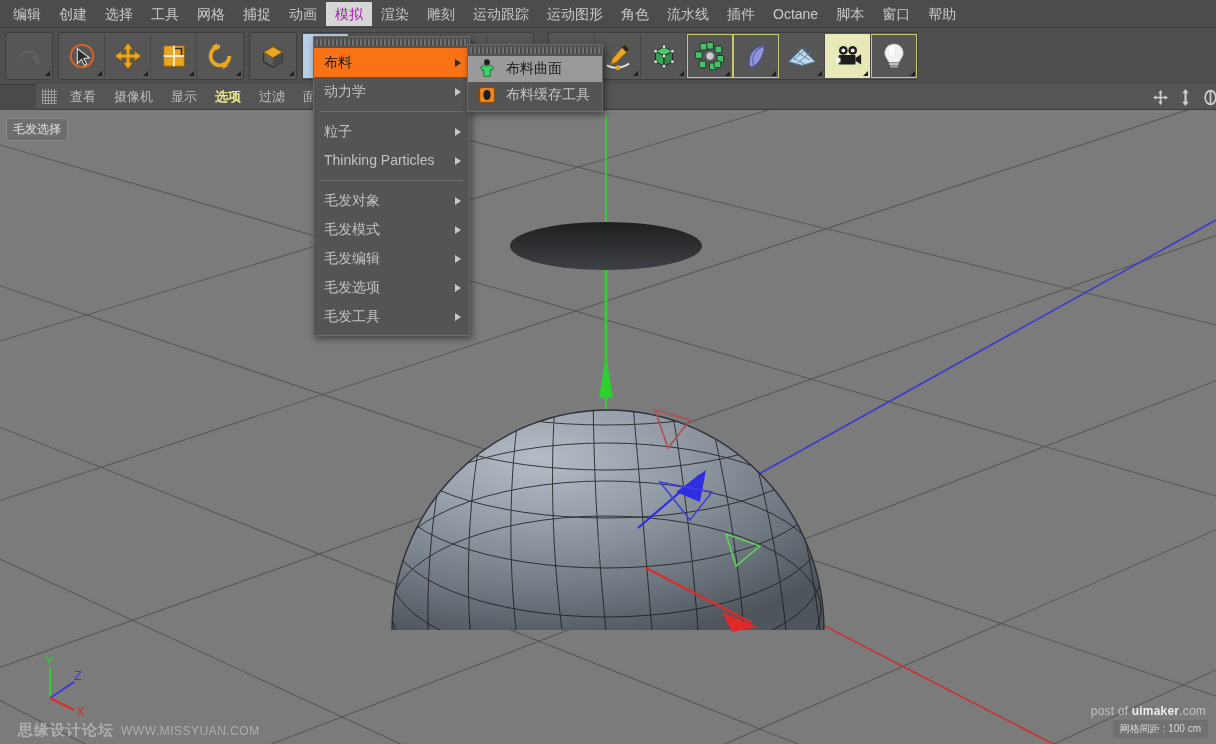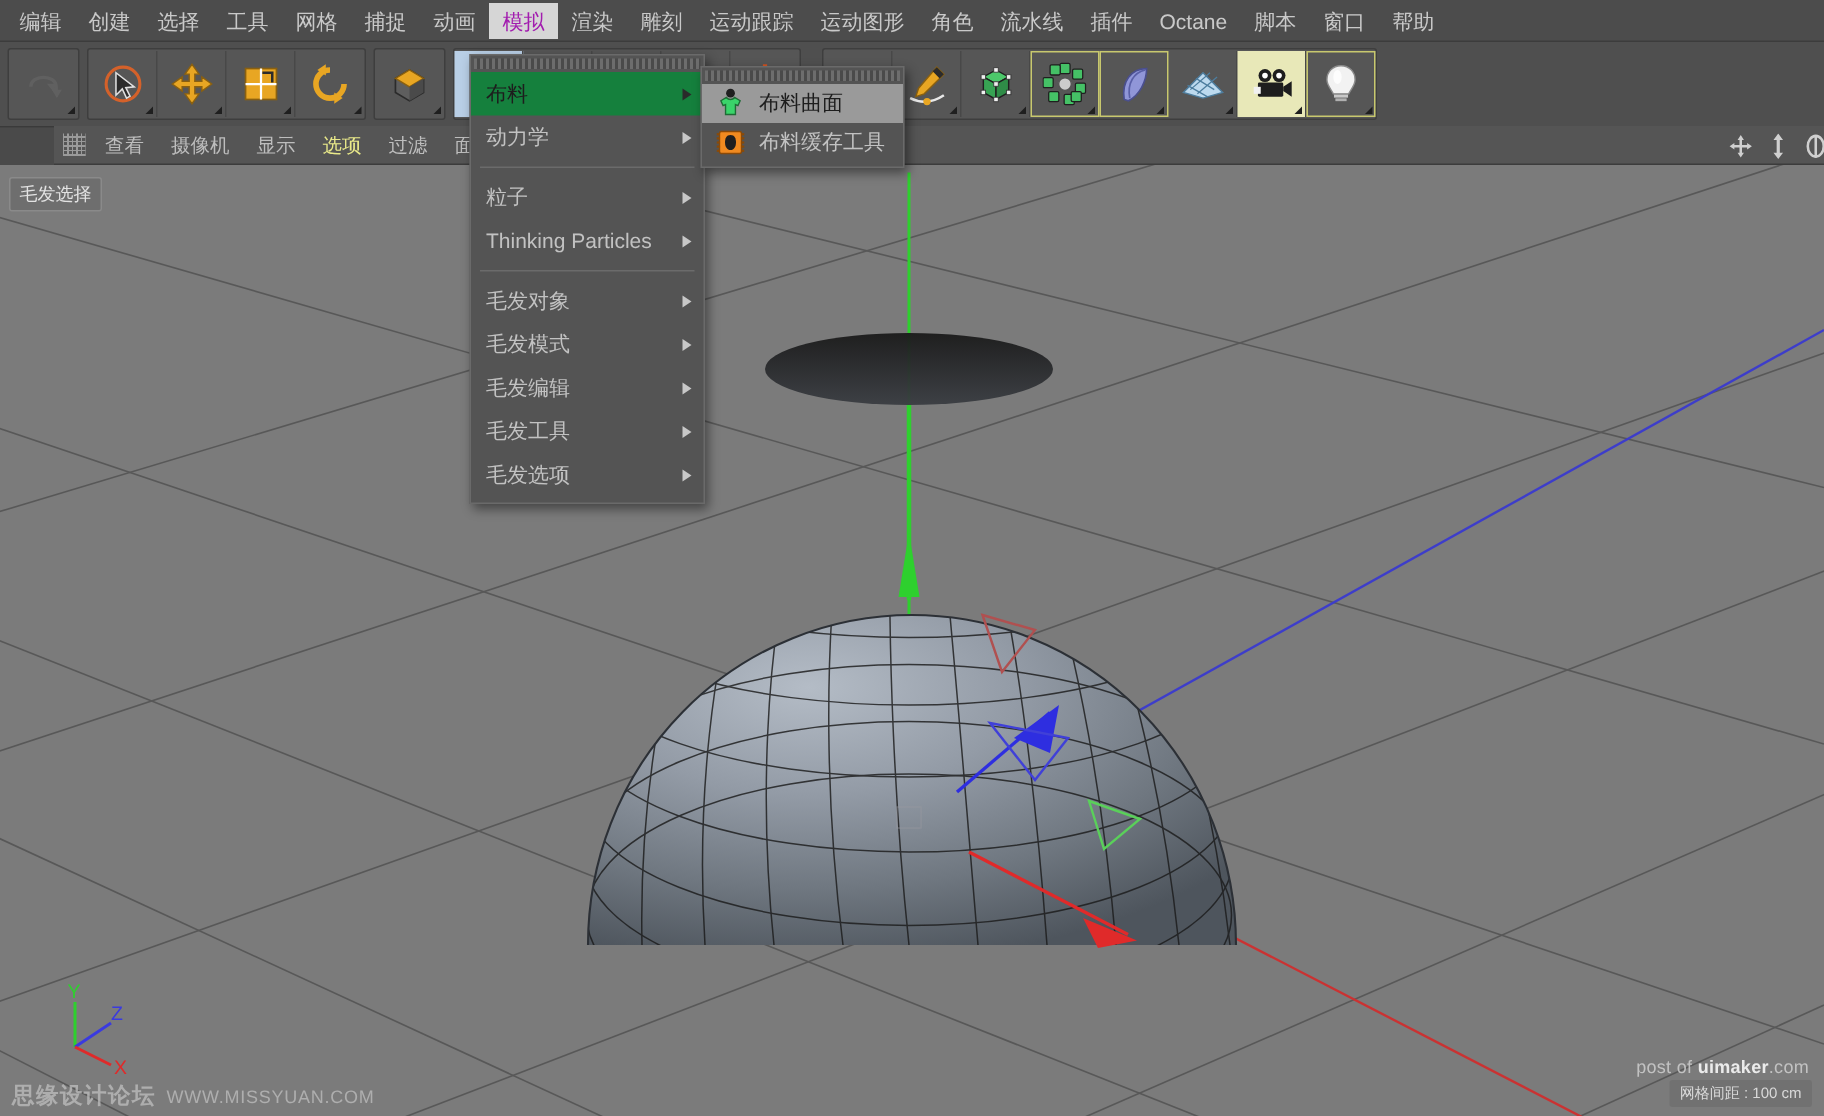--- a/index.html
+++ b/index.html
@@ -46,21 +46,21 @@
   }
   .tool-sep{width:9px;}
 
   
   .vpheader{
     position:absolute;left:0;top:84px;width:1216px;height:26px;
     background:#555;border-bottom:1px solid #3c3c3c;
     display:flex;align-items:center;box-sizing:border-box;padding-left:6px;margin-left:36px;
   }
   .vp-menu{font-size:13px;color:#bdbdbd;padding:0 9px;line-height:24px;cursor:default;}
-  .vp-menu.hl{color:#e9e98a;}
+  .vp-menu.hl{color:#e9e98a;font-weight:bold;}
   .vp-right{position:absolute;right:8px;top:0;height:26px;display:flex;align-items:center;gap:9px;}
 
   
   .viewport{
     position:absolute;left:0;top:110px;width:1216px;height:634px;
     background:#7b7b7b;overflow:hidden;
   }
   .vp-label{
     position:absolute;left:6px;top:8px;
     background:#6e6e6e;border:1px solid #8a8a8a;
@@ -74,21 +74,21 @@
     background:#545454;border:1px solid #6a6a6a;
     box-shadow:2px 3px 7px rgba(0,0,0,.45);
     z-index:60;padding-bottom:4px;
   }
   .tear{height:7px;background:repeating-linear-gradient(90deg,#6d6d6d 0 2px,#4a4a4a 2px 4px);
         margin:2px 2px 2px 2px;}
   .dd-item{
     height:29px;line-height:29px;padding:0 10px;font-size:14px;color:#c2c2c2;
     position:relative;cursor:default;white-space:nowrap;
   }
-  .dd-item.hl{background:#15803d;color:#1d1d1d;}
+  .dd-item.hl{background:#f97316;color:#1d1d1d;}
   .dd-item .arrow{
     position:absolute;right:8px;top:50%;margin-top:-4px;width:0;height:0;
     border-top:4px solid transparent;border-bottom:4px solid transparent;
     border-left:6px solid #c8c8c8;
   }
   .dd-item.hl .arrow{border-left-color:#2a2a2a;}
   .dd-sep{height:1px;background:#6b6b6b;margin:5px 6px;}
 
   
   .submenu{
@@ -112,21 +112,21 @@
     position:absolute;right:8px;bottom:6px;
     font-size:10px;color:#d9d9d9;background:rgba(105,105,105,.55);
     padding:2px 7px;border-radius:2px;cursor:default;
   }
   .wm-uimaker{
     position:absolute;right:10px;bottom:26px;
     font-size:12px;color:#cfcfcf;opacity:.85;letter-spacing:.2px;cursor:default;
   }
   .wm-uimaker b{color:#fff;font-weight:bold;}
   .wm-missyuan{
-    position:absolute;left:8px;bottom:4px;display:flex;align-items:baseline;gap:7px;
+    position:absolute;left:18px;bottom:4px;display:flex;align-items:baseline;gap:7px;
     color:#bfbfbf;opacity:.75;cursor:default;
   }
   .wm-cn{font-size:15px;font-weight:bold;letter-spacing:1px;}
   .wm-en{font-size:12px;font-family:Liberation Sans, sans-serif;letter-spacing:.5px;}
 </style>
 </head>
 <body>
 
 <div id="app">
 
@@ -538,22 +538,22 @@
     <div id="ddlist">
         <div class="dd-item hl"><span>布料</span><span class="arrow"></span></div>
         <div class="dd-item"><span>动力学</span><span class="arrow"></span></div>
         <div class="dd-sep"></div>
         <div class="dd-item"><span>粒子</span><span class="arrow"></span></div>
         <div class="dd-item"><span>Thinking Particles</span><span class="arrow"></span></div>
         <div class="dd-sep"></div>
         <div class="dd-item"><span>毛发对象</span><span class="arrow"></span></div>
         <div class="dd-item"><span>毛发模式</span><span class="arrow"></span></div>
         <div class="dd-item"><span>毛发编辑</span><span class="arrow"></span></div>
+        <div class="dd-item"><span>毛发选项</span><span class="arrow"></span></div>
         <div class="dd-item"><span>毛发工具</span><span class="arrow"></span></div>
-        <div class="dd-item"><span>毛发选项</span><span class="arrow"></span></div>
       </div>
   </div>
 
   <div class="submenu">
     <div class="tear"></div>
     <div id="sublist">
         <div class="sub-item hl">
           <span class="sub-ico">
             <svg width="22" height="22" viewBox="0 0 24 24">
               <circle cx="12" cy="4.5" r="3.2" fill="#1f1f1f"></circle>

